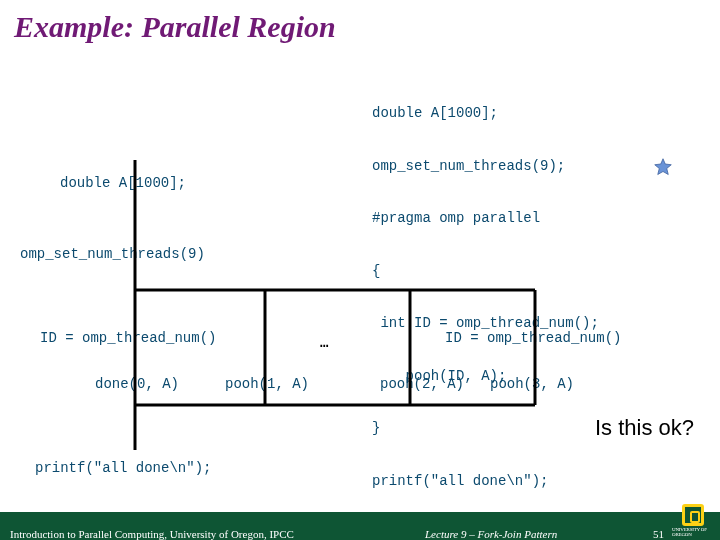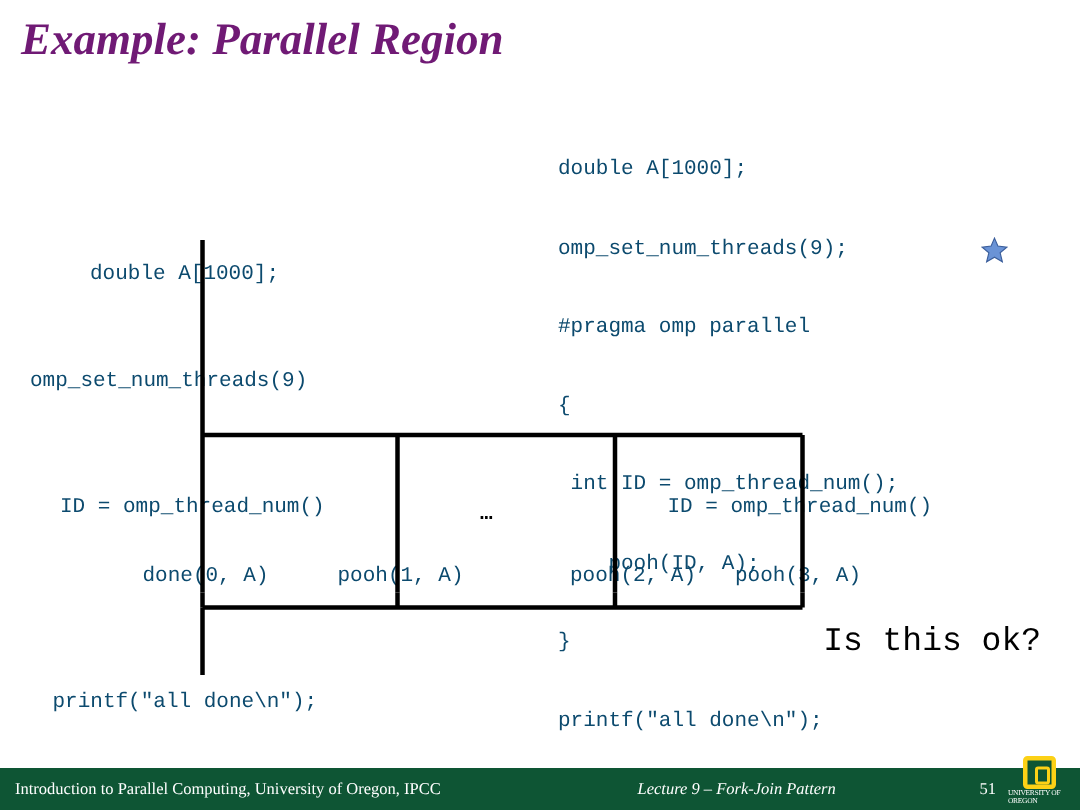--- a/index.html
+++ b/index.html
@@ -52,40 +52,40 @@
     font-size: 14px; font-weight: bold;
   }
   .lbl-pooh0 { position: absolute; left: 95px; top: 316px; }
   .lbl-pooh1 { position: absolute; left: 225px; top: 316px; }
   .lbl-pooh2 { position: absolute; left: 380px; top: 316px; }
   .lbl-pooh3 { position: absolute; left: 490px; top: 316px; }
   .lbl-printf { position: absolute; left: 35px; top: 400px; }
   .isok {
     position: absolute;
     right: 26px; top: 355px;
-    font-family: Liberation Mono, monospace;
+    font-family: Liberation Sans, sans-serif;
     font-size: 22px;
   }
   
   .star {
     position: absolute;
     left: 654px; top: 98px;
     width: 18px; height: 18px;
     color: #4a78c9;
   }
   
   .diagram { position: absolute; left: 110px; top: 100px; }
   
   .footer {
     position: absolute;
     left: 0; bottom: 0; right: 0;
     height: 28px;
     background: #0e5534;
     display: flex;
-    align-items: center;
+    align-items: flex-end;
     color: #fff;
     font-family: Georgia, serif;
     font-size: 11px;
   }
   .footer .left { padding-left: 10px; flex: 0 0 auto; }
   .footer .mid { position: absolute; left: 425px; font-style: italic; }
   .footer .pg { position: absolute; right: 56px; }
   .footer .logo {
     position: absolute; right: 6px; bottom: 2px;
     width: 42px; height: 34px;

